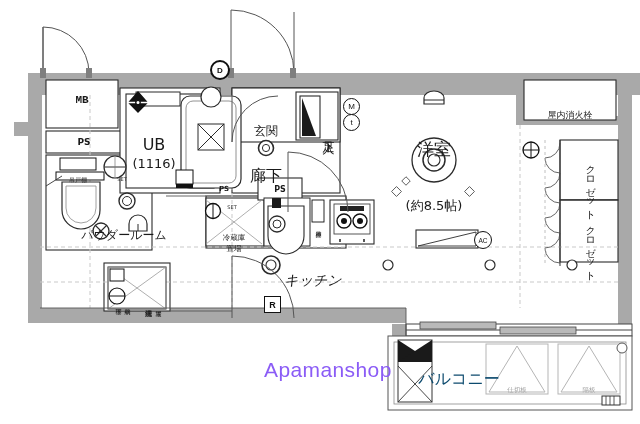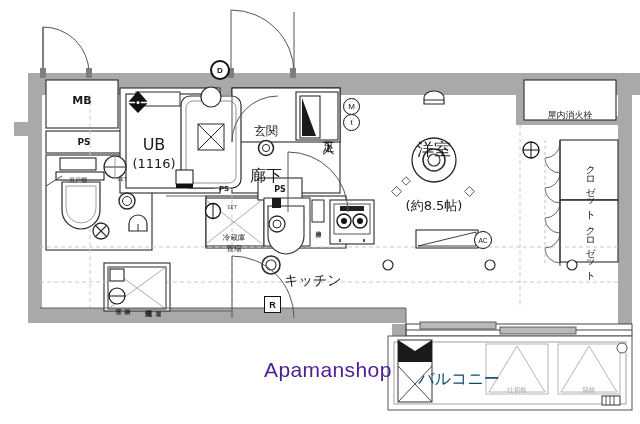--- a/index.html
+++ b/index.html
@@ -3,21 +3,21 @@
 <meta charset="utf-8">
 <style>
   html,body{margin:0;padding:0;background:#ffffff;}
   body{width:640px;height:424px;font-family:"Liberation Sans","DejaVu Sans",sans-serif;}
   #stage{position:relative;width:640px;height:424px;overflow:hidden;background:#ffffff;}
   #stage svg{position:absolute;left:0;top:0;}
   .lbl{position:absolute;color:#1a1a1a;white-space:nowrap;font-family:"DejaVu Sans","Liberation Sans",sans-serif;}
   .jp{font-family:"DejaVu Sans",sans-serif;margin-top:16px;}
   .vert{writing-mode:vertical-rl;text-orientation:upright;}
   .tiny{font-size:5px;color:#333;}
-  .wm{position:absolute;color:#4c1d95;font-size:21px;letter-spacing:.4px;font-family:"Liberation Sans",sans-serif;}
+  .wm{position:absolute;color:#8b5cf6;font-size:21px;letter-spacing:.4px;font-family:"Liberation Sans",sans-serif;}
   .ctr{transform:translate(-50%,-50%);}
 </style>
 </head>
 <body>
 
 <div id="stage">
 
   <svg width="640" height="424" viewBox="0 0 640 424">
     <defs>
       <g id="door-leaf"></g>
@@ -270,40 +270,41 @@
     </g>
 
     <g stroke="#555" stroke-width=".9" fill="none">
       <line x1="40" y1="308" x2="406" y2="308"></line>
       <line x1="406" y1="308" x2="406" y2="336"></line>
       <line x1="166" y1="196" x2="206" y2="196"></line>
       <line x1="170" y1="311" x2="232" y2="311"></line>
     </g>
   </svg>
 
-  <div class="lbl ctr" style="left:82px;top:100px;font-size:11px;font-weight:bold;">MB</div>
+  <div class="lbl ctr" style="left:82px;top:100px;font-size:11px;font-weight:bold;font-family:Liberation Mono, monospace;">MB</div>
   <div class="lbl ctr" style="left:84px;top:142px;font-size:9px;font-weight:bold;">PS</div>
   <div class="lbl ctr" style="left:224px;top:189px;font-size:7px;font-weight:bold;">PS</div>
   <div class="lbl ctr" style="left:280px;top:189px;font-size:8px;font-weight:bold;">PS</div>
 
   <div class="lbl ctr jp" style="left:154px;top:128px;font-size:16px;">UB</div>
   <div class="lbl ctr jp" style="left:154px;top:147px;font-size:13px;">(1116)</div>
 
   <div class="lbl ctr jp" style="left:266px;top:115px;font-size:12px;">玄関</div>
   <div class="lbl ctr jp vert" style="left:328px;top:116px;font-size:12px;">下足入</div>
   <div class="lbl ctr jp" style="left:266px;top:160px;font-size:16px;">廊下</div>
 
   <div class="lbl ctr jp" style="left:434px;top:133px;font-size:17px;">洋室</div>
   <div class="lbl ctr jp" style="left:434px;top:190px;font-size:13px;">(約8.5帖)</div>
 
   <div class="lbl ctr jp" style="left:570px;top:99px;font-size:9px;">屋内消火栓</div>
   <div class="lbl ctr jp vert" style="left:590px;top:170px;font-size:10px;">クロゼット</div>
   <div class="lbl ctr jp vert" style="left:590px;top:231px;font-size:10px;">クロゼット</div>
 
-  <div class="lbl ctr jp" style="left:313px;top:265px;font-size:14px;">キッチン</div>
+  <div class="lbl ctr jp" style="left:124px;top:219px;font-size:12px;">パウダールーム</div>
+  <div class="lbl ctr jp" style="left:313px;top:265px;font-size:14px;font-style:italic;">キッチン</div>
 
   <div class="lbl ctr jp" style="left:234px;top:222px;font-size:7.5px;">冷蔵庫</div>
   <div class="lbl ctr jp" style="left:234px;top:233px;font-size:7.5px;font-family:Liberation Mono, monospace;">置場</div>
 
   <div class="lbl ctr jp vert" style="left:148px;top:288px;font-size:7px;">洗濯機</div>
   <div class="lbl ctr jp vert" style="left:158px;top:290px;font-size:6px;">置場</div>
   <div class="lbl ctr jp vert" style="left:127px;top:288px;font-size:6px;">収納</div>
   <div class="lbl ctr jp vert" style="left:118px;top:288px;font-size:6px;">棚下</div>
 
   <div class="lbl ctr jp" style="left:78px;top:164px;font-size:6px;">吊戸棚</div>

